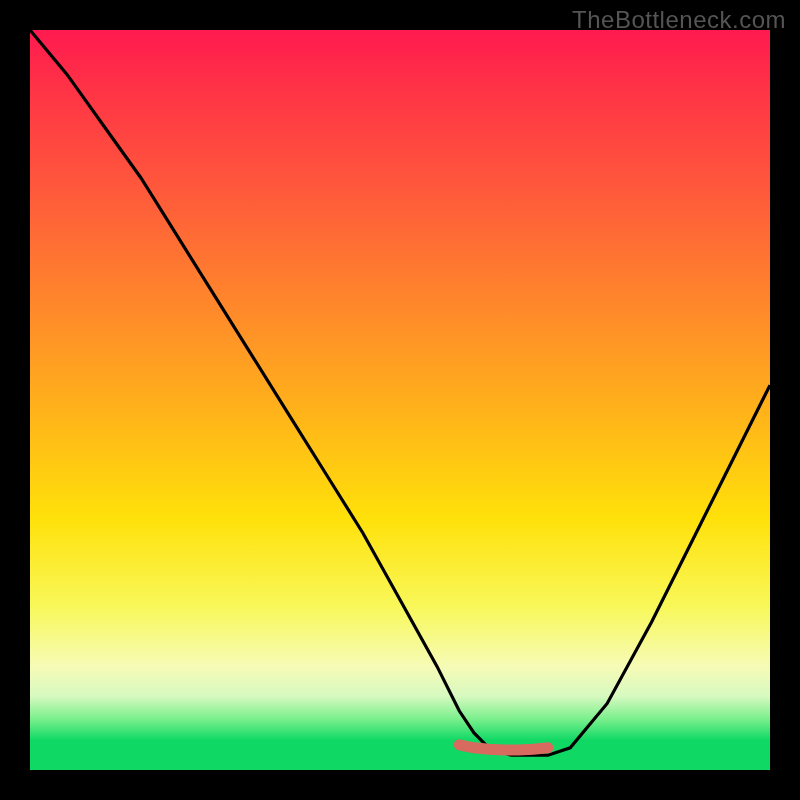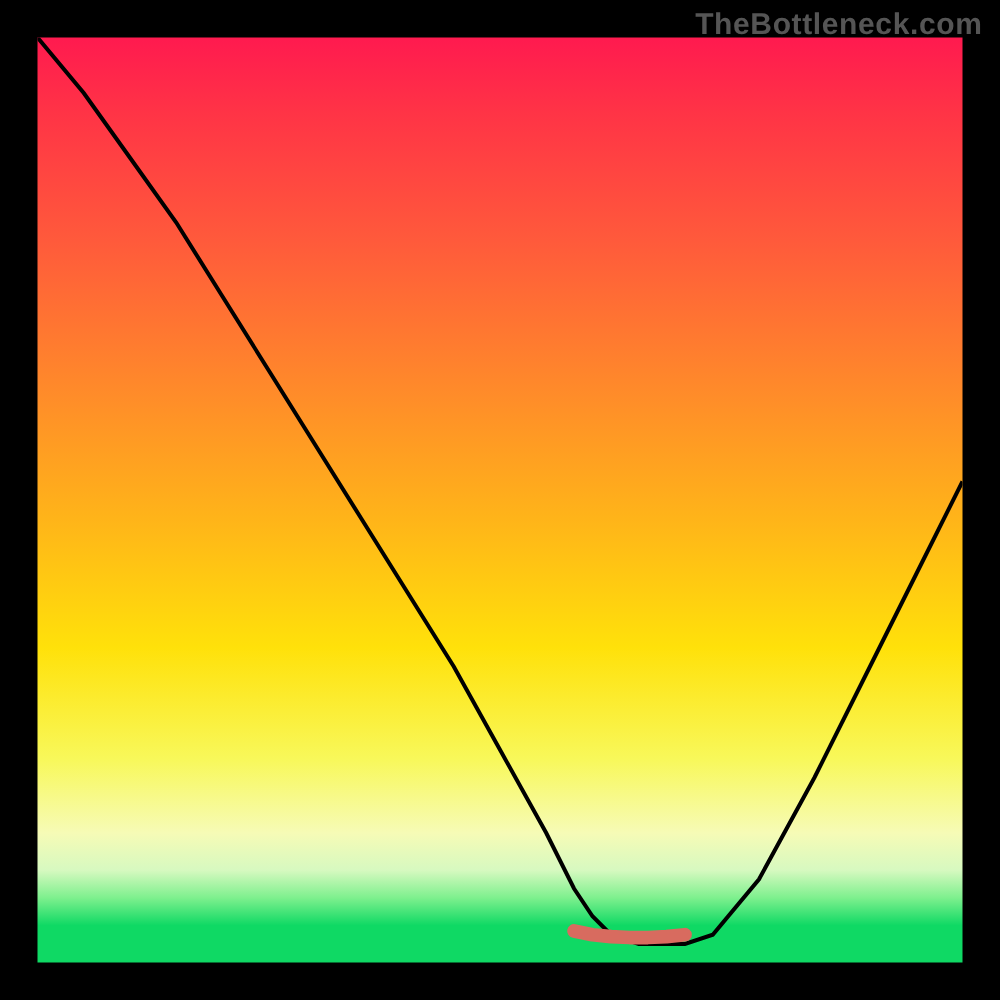--- a/index.html
+++ b/index.html
@@ -15,21 +15,21 @@
     position: relative;
     width: 800px;
     height: 800px;
   }
   .watermark {
     position: absolute;
     top: 6px;
     right: 14px;
     color: #555;
     font-size: 24px;
-    font-weight: 700;
+    font-weight: 400;
     letter-spacing: 0.5px;
     z-index: 4;
   }
   .plot {
     position: absolute;
     left: 30px;
     top: 30px;
     width: 740px;
     height: 740px;
   }

